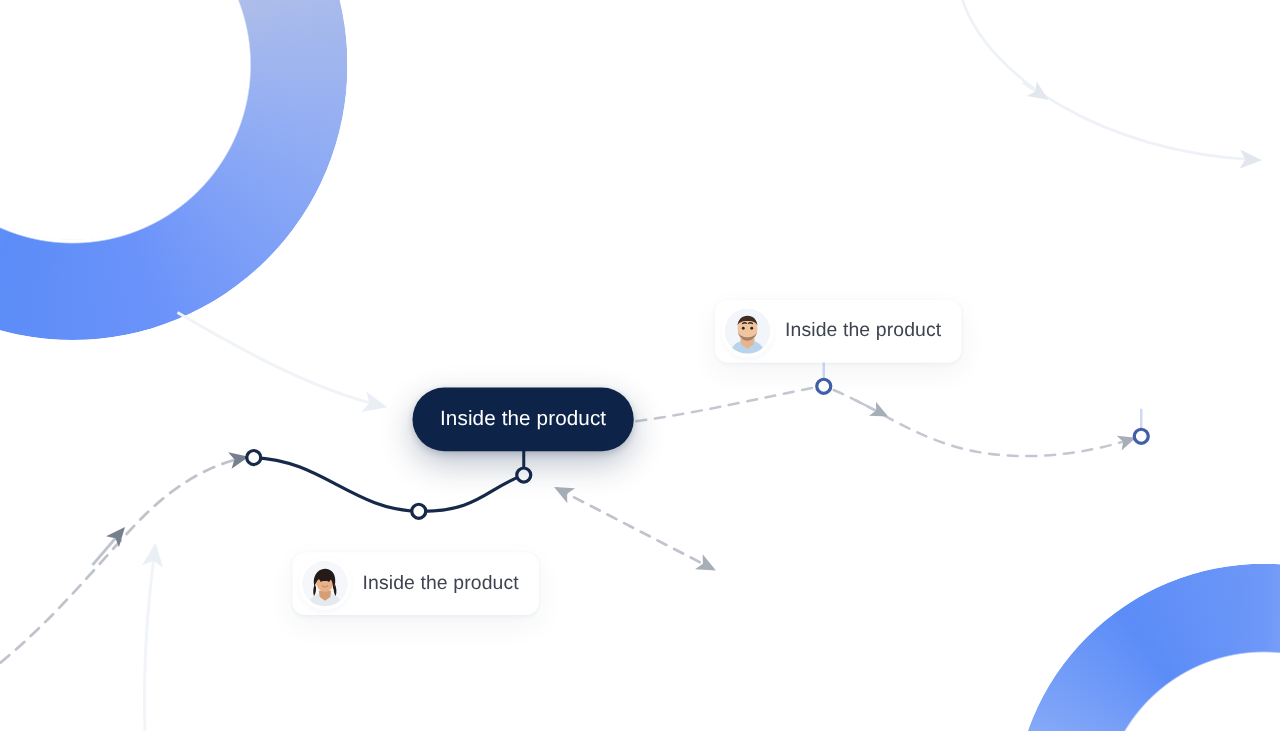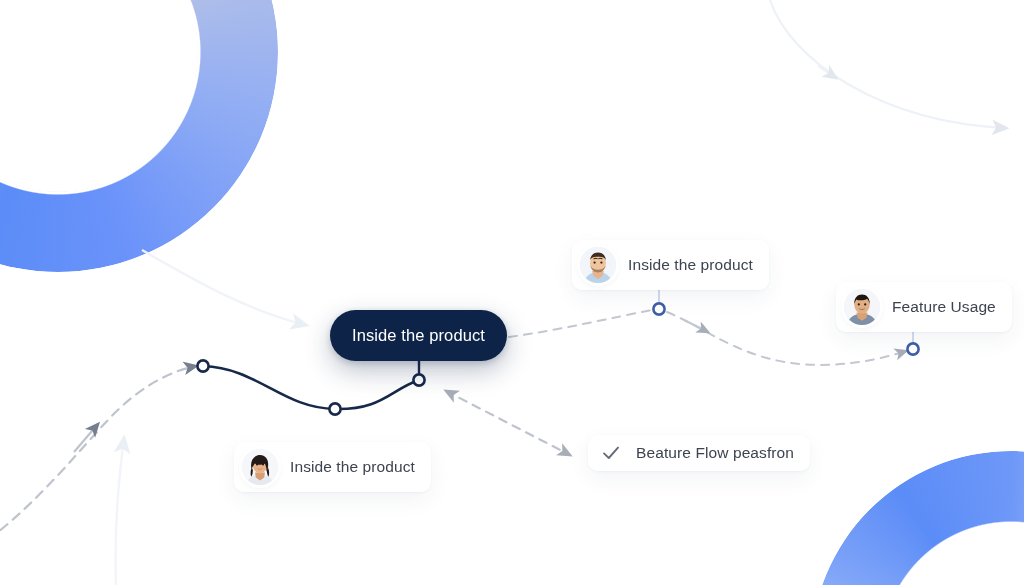--- a/index.html
+++ b/index.html
@@ -192,56 +192,33 @@
         <path d="M10.4 18.5c.6 4.2 3.8 7 7.6 7s7-2.8 7.6-7c-1.2 3-4.2 4.2-7.6 4.2s-6.4-1.2-7.6-4.2z" fill="#6b4a35" opacity=".55"></path>
         <path d="M10 14.5c0-6 3.6-9 8-9s8 3 8 9c0-3.4-3-4.8-8-4.8s-8 1.4-8 4.8z" fill="#3f2d22"></path>
         <circle cx="14.6" cy="15.6" r="1.15" fill="#32241c"></circle>
         <circle cx="21.4" cy="15.6" r="1.15" fill="#32241c"></circle>
         <path d="M14 11.8c1.2-.7 2.4-.7 3.2-.2M22 11.8c-1.2-.7-2.4-.7-3.2-.2" stroke="#32241c" stroke-width="1.1" fill="none" stroke-linecap="round"></path>
       </svg>
     </div>
     <span class="ctext">Inside the product</span>
   </div>
 
-  <div class="card" id="card-right">
-    <div class="avatar">
-      <svg viewBox="0 0 36 36" xmlns="http://www.w3.org/2000/svg">
-        <rect width="36" height="36" fill="#f4f6fa"></rect>
-        <path d="M3 36c1.6-7.8 7.4-11.2 15-11.2S31.4 28.2 33 36z" fill="#7e8fa6"></path>
-        <path d="M12.5 23.5h11l-1 5.2-4.5 3-4.5-3z" fill="#d8a277"></path>
-        <ellipse cx="18" cy="15.6" rx="7.8" ry="9.2" fill="#e2ae84"></ellipse>
-        <path d="M10.3 15c-.3-6.4 3.3-9.6 7.7-9.6s8 3.2 7.7 9.6c-.8-2.4-1.4-4.2-2.6-5.2-2.4 1.6-8 2.2-10.6.6-.9 1-1.6 2.6-2.2 4.6z" fill="#20150f"></path>
-        <circle cx="14.8" cy="15.4" r="1.1" fill="#241812"></circle>
-        <circle cx="21.2" cy="15.4" r="1.1" fill="#241812"></circle>
-        <path d="M15.6 19.8c1.5 1.1 3.3 1.1 4.8 0" stroke="#a5724c" stroke-width="1" fill="none" stroke-linecap="round"></path>
-      </svg>
-    </div>
-    <span class="ctext">Feature Usage</span>
-  </div>
 
   <div class="card" id="card-bottom">
     <div class="avatar">
       <svg viewBox="0 0 36 36" xmlns="http://www.w3.org/2000/svg">
         <rect width="36" height="36" fill="#f5f7fa"></rect>
         <path d="M4 36c1.4-7.2 6.8-10.6 14-10.6S30.6 28.8 32 36z" fill="#e6eaf0"></path>
         <path d="M13 23.6h10l-.8 5-4.2 3-4.2-3z" fill="#d79e74"></path>
         <ellipse cx="18" cy="15.4" rx="7.4" ry="9" fill="#e7b289"></ellipse>
         <path d="M9.6 20c-1.6-5 .2-11.6 5.6-13.4 5.4-1.8 10 1.4 10.8 6.6.7 4.4-.6 8-1.6 9.6.3-3.6-.6-6.4-1.6-8-3 1.4-7.4 1.4-10-.4-1.4 1.6-2.4 3.6-3.2 5.6z" fill="#241b18"></path>
         <path d="M9.8 18.4c-1.4 3-1.6 6.6-.6 9.4 1.4-2 1.8-4.6 1.6-7z" fill="#241b18"></path>
         <path d="M26 18.4c1.3 3 1.5 6.6.5 9.4-1.4-2-1.7-4.6-1.5-7z" fill="#241b18"></path>
         <circle cx="15" cy="15.4" r="1.05" fill="#2a1d17"></circle>
         <circle cx="21" cy="15.4" r="1.05" fill="#2a1d17"></circle>
         <path d="M15.8 19.6c1.4 1.2 3 1.2 4.4 0" stroke="#b5795090" stroke-width="1" fill="none" stroke-linecap="round"></path>
       </svg>
     </div>
     <span class="ctext">Inside the product</span>
   </div>
 
-  <div class="card" id="card-check">
-    <div class="check">
-      <svg viewBox="0 0 22 22" xmlns="http://www.w3.org/2000/svg">
-        <path d="M4 11.4 L8.8 16 L18 5.6" fill="none" stroke="#656c78" stroke-width="1.9" stroke-linecap="round" stroke-linejoin="round"></path>
-      </svg>
-    </div>
-    <span class="ctext">Beature Flow peasfron</span>
-  </div>
 
 </div>
 
 </body></html>

